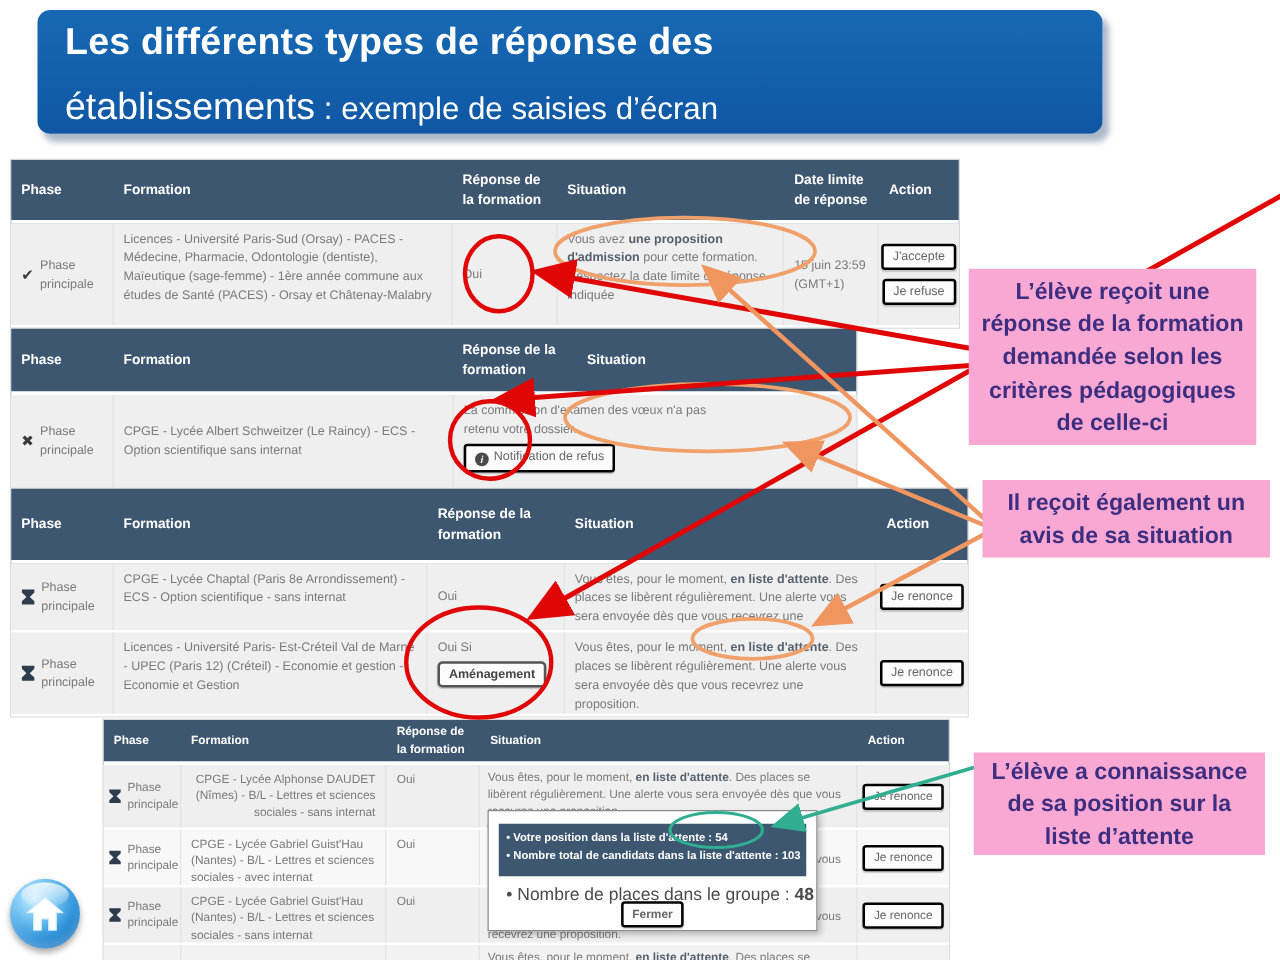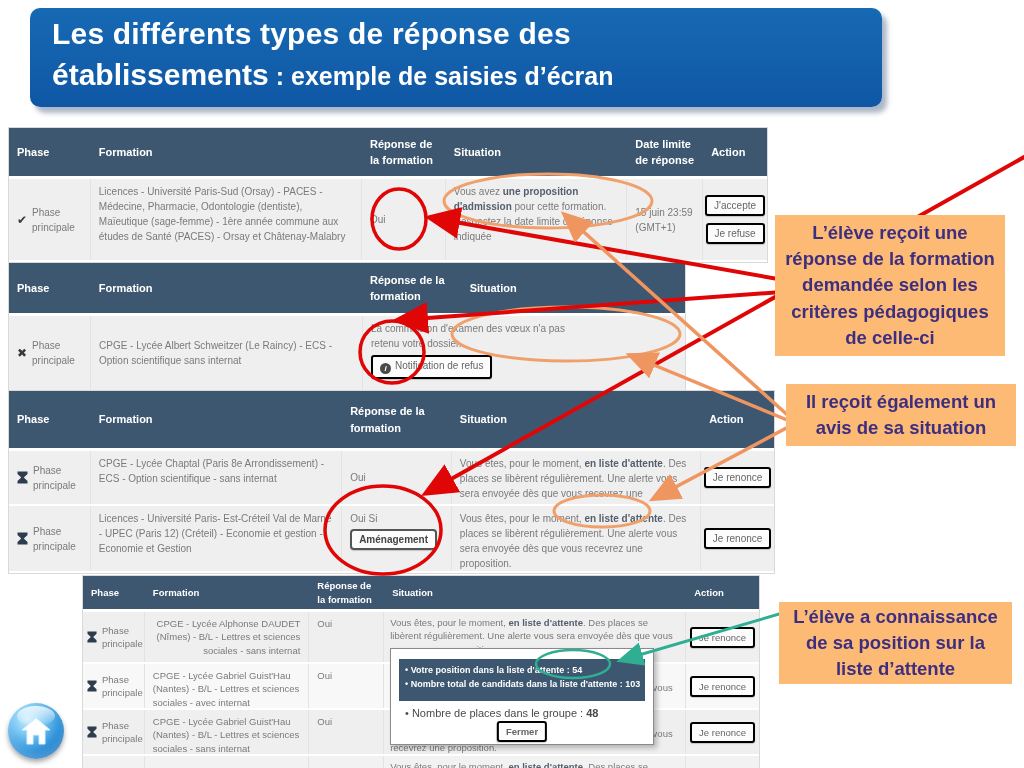--- a/index.html
+++ b/index.html
@@ -3,21 +3,21 @@
 <meta charset="utf-8">
 <style>
   html,body{margin:0;padding:0;background:#fff;}
   .canvas{position:relative;width:1024px;height:768px;background:#fff;overflow:hidden;
           font-family:"Liberation Sans",sans-serif;}
   
   .banner{position:absolute;left:30px;top:8px;width:852px;height:99px;box-sizing:border-box;
           background:linear-gradient(180deg,#1769b4,#0f57a4);border-radius:10px;
           box-shadow:5px 6px 5px rgba(70,95,130,.45);color:#fff;padding:9px 10px 0 22px;}
   .banner .l1{font-size:30px;font-weight:bold;letter-spacing:.2px;}
-  .banner .l2{font-size:30px;font-weight:bold;margin-top:7px;}
+  .banner .l2{font-size:30px;font-weight:normal;margin-top:18px;}
   .banner .l2 .rest{font-size:25px;}
   
   .tbl{position:absolute;background:#fff;color:#7a7a7a;border:1px solid #d9d9d9;box-sizing:border-box;}
   .thead{display:flex;background:#3e5771;color:#fff;font-weight:bold;border-bottom:3px solid #fff;}
   .thead .c{display:flex;align-items:center;border-right:none;}
   .trow{display:flex;background:#efefef;border-bottom:2px solid #fff;}
   .c{box-sizing:border-box;padding:5px 8px;border-right:1px solid #e3e3e3;overflow:hidden;}
   .c:last-child{border-right:none;}
   .f11{font-size:11px;} .f10{font-size:10px;line-height:1.5;} .f95{font-size:9.5px;line-height:1.4;}
   .phase{display:flex;align-items:center;gap:5px;}
@@ -33,24 +33,24 @@
          font-style:italic;margin-right:4px;vertical-align:-2px;}
   .moreinfo{border:1px solid #555;color:#333;font-weight:bold;font-size:9.5px;margin-top:2px;}
   
   .popup{position:absolute;left:390px;top:648px;width:264px;height:97px;background:#fff;
          border:1px solid #8a8a8a;box-shadow:3px 3px 5px rgba(0,0,0,.25);z-index:3;box-sizing:border-box;}
   .darkbox{position:absolute;left:8px;top:10px;right:8px;height:42px;background:#3e5771;color:#fff;
            font-size:9px;font-weight:bold;padding:6px 6px 0 6px;box-sizing:border-box;}
   .darkbox div,.pline{white-space:nowrap;}
   .darkbox div{margin-bottom:4px;}
   .blt::before{content:"•  ";}
-  .pline{position:absolute;left:14px;top:58px;font-size:11px;color:#4a4a4a;}
+  .pline{position:absolute;left:14px;top:58px;font-size:14px;color:#4a4a4a;}
   .pclose{position:absolute;left:50%;transform:translateX(-50%);top:72px;font-weight:bold;font-size:9.5px;}
   
-  .abox{position:absolute;background:#fdba74;color:#3d2e80;font-weight:bold;text-align:center;
+  .abox{position:absolute;background:#f9a8d4;color:#3d2e80;font-weight:bold;text-align:center;
         display:flex;align-items:center;justify-content:center;line-height:1.42;z-index:6;
         padding:6px 8px;box-sizing:border-box;}
   
   .overlay{position:absolute;left:0;top:0;width:1024px;height:768px;z-index:5;pointer-events:none;}
   
   .home{position:absolute;left:8px;top:703px;width:56px;height:56px;border-radius:50%;cursor:pointer;
         background:radial-gradient(circle at 35% 28%,#cdeffd 0%,#7cc9f5 28%,#2b8fd8 62%,#0b5ca8 100%);
         box-shadow:0 3px 5px rgba(0,0,0,.35), inset 0 -4px 8px rgba(255,255,255,.25);z-index:7;}
   .home .gloss{position:absolute;left:9px;top:3px;width:38px;height:20px;border-radius:50%;
         background:linear-gradient(rgba(255,255,255,.8),rgba(255,255,255,.05));}

